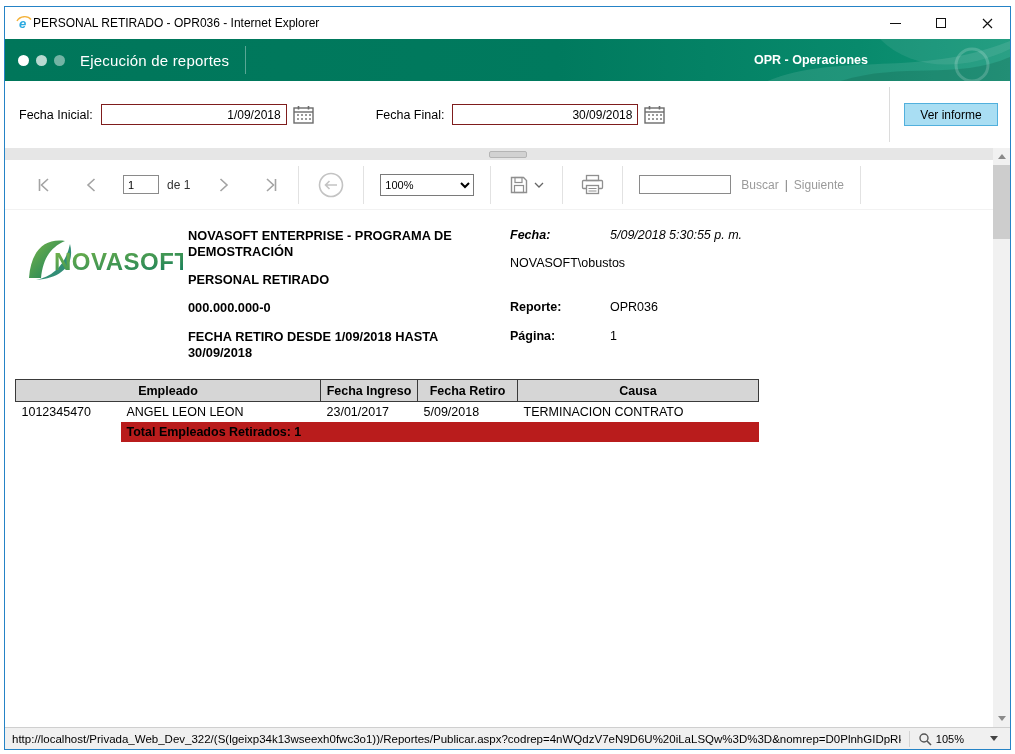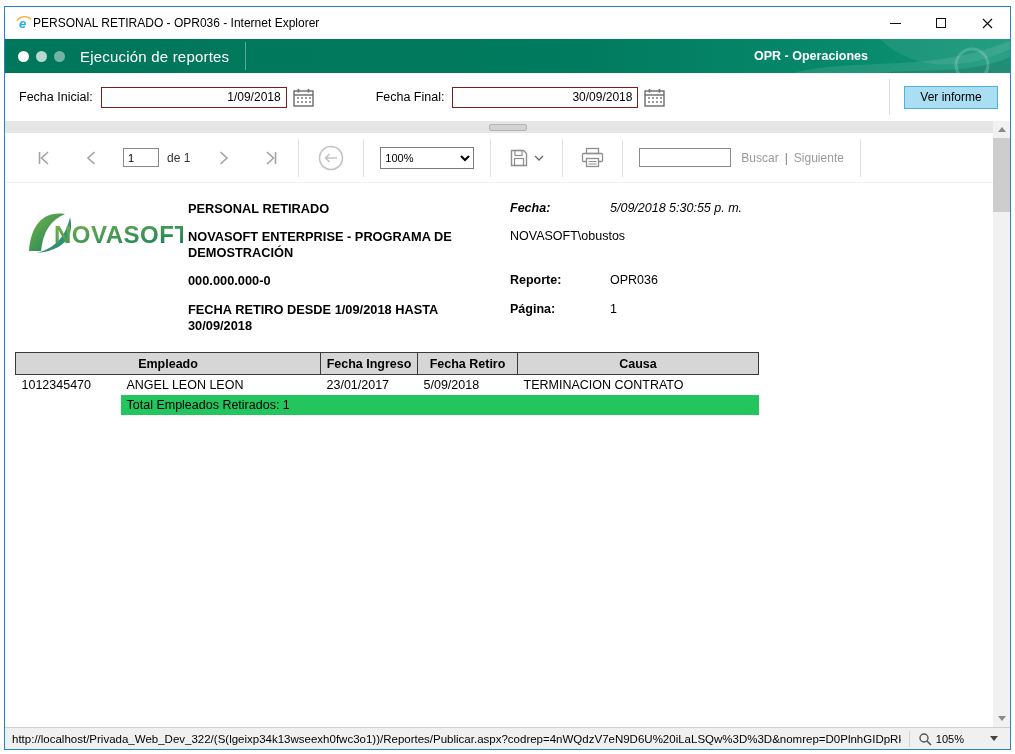--- a/index.html
+++ b/index.html
@@ -17,36 +17,36 @@
   .titlebar { height: 32px; background: #fff; display: flex; align-items: center; padding-left: 10px; flex: 0 0 auto; }
   .ie-icon { width: 18px; height: 18px; display: inline-block; }
   .win-title { font-size: 12px; color: #000; flex: 1; white-space: nowrap; overflow: hidden; }
   .win-controls { display: flex; height: 100%; }
   .win-btn { width: 46px; height: 100%; display: flex; align-items: center; justify-content: center; background: transparent; border: none; cursor: default; }
   .glyph-min { width: 11px; height: 0; border-top: 1px solid #111; display: block; }
   .glyph-max { width: 10px; height: 10px; border: 1px solid #111; display: block; }
 
   
   .banner {
-    height: 34px; flex: 0 0 auto; position: relative; overflow: hidden;
+    height: 42px; flex: 0 0 auto; position: relative; overflow: hidden;
     background: linear-gradient(90deg, #00765a 0%, #007a5e 55%, #088a6c 85%, #129678 100%);
     display: flex; align-items: center; color: #fff;
   }
   .banner-dots { display: flex; gap: 7px; margin-left: 13px; }
   .dot { width: 11px; height: 11px; border-radius: 50%; display: inline-block; }
   .dot1 { background: #ffffff; }
   .dot2 { background: rgba(255,255,255,.72); }
   .dot3 { background: rgba(255,255,255,.45); }
   .banner-title { font-size: 15px; margin-left: 15px; letter-spacing: .2px; }
   .banner-divider { width: 0; border-left: 1px solid rgba(255,255,255,.35); height: 28px; margin-left: 16px; }
   .banner-module { position: absolute; right: 142px; top: 50%; transform: translateY(-50%); font-size: 12.5px; font-weight: bold; white-space: nowrap; }
   .banner-art { position: absolute; right: 0; top: 0; height: 50px; width: 300px; pointer-events: none; }
 
   
-  .filterbar { height: 48px; flex: 0 0 auto; background: #fff; display: flex; align-items: center; padding: 0 12px 0 14px; position: relative; font-size: 12.5px; color: #000; }
+  .filterbar { height: 67px; flex: 0 0 auto; background: #fff; display: flex; align-items: center; padding: 0 12px 0 14px; position: relative; font-size: 12.5px; color: #000; }
   .fld-label { margin-right: 8px; white-space: nowrap; }
   .fld-input { width: 186px; height: 21px; border: 1px solid #7f1d1d; font-size: 12px; padding: 1px 5px; font-family: "Liberation Sans", sans-serif; text-align: right; }
   .cal-btn { background: none; border: none; margin-left: 6px; padding: 0; cursor: pointer; display: flex; align-items: center; }
   .gap-mid { width: 62px; }
   .filter-sep { position: absolute; right: 120px; top: 6px; bottom: 6px; border-left: 1px solid #dcdcdc; }
   .run-btn {
     margin-left: auto; width: 94px; height: 23px; background: #a9def3;
     border: 1px solid #51b0dd; font-size: 12px; color: #000; cursor: pointer;
     font-family: "Liberation Sans", sans-serif;
   }
@@ -82,21 +82,21 @@
   .meta-col { flex: 0 0 auto; }
   .mrow { display: flex; font-size: 12.5px; }
   .mrow-1 { min-height: 28px; font-style: italic; } .mrow-2 { min-height: 44px; } .mrow-3 { min-height: 29px; } .mrow-4 { min-height: 36px; }
   .mlabel { width: 100px; font-weight: bold; }
   .mvalue { white-space: nowrap; }
 
   table.rpt { border-collapse: collapse; table-layout: fixed; width: 743px; margin: 14px 0 0 -10px; font-size: 12.5px; color: #000; }
   table.rpt th { border: 1px solid #3a3a3a; background: #d6d6d6; font-weight: bold; height: 22px; padding: 2px 4px; text-align: center; }
   table.rpt td { padding: 3px 6px; height: 20px; text-align: left; vertical-align: middle; }
   td.num { text-align: right; }
-  td.total-cell { background: #22c55e; text-align: center; font-weight: normal; height: 22px; }
+  td.total-cell { background: #b91c1c; text-align: center; font-weight: bold; height: 22px; }
 
   
   .vscroll { position: absolute; right: 0; top: 0; bottom: 0; width: 17px; background: #f1f1f1; }
   .sb-btn { width: 17px; height: 17px; display: flex; align-items: center; justify-content: center; background: #f1f1f1; border: none; padding: 0; cursor: pointer; }
   .sb-up { position: absolute; top: 0; }
   .sb-down { position: absolute; bottom: 0; }
   .tri-up { width: 0; height: 0; border-left: 4px solid transparent; border-right: 4px solid transparent; border-bottom: 5px solid #8a8a8a; }
   .tri-down { width: 0; height: 0; border-left: 4px solid transparent; border-right: 4px solid transparent; border-top: 5px solid #8a8a8a; }
   .sb-thumb { position: absolute; top: 17px; left: 0; width: 17px; height: 74px; background: #cdcdcd; cursor: pointer; }
 
@@ -289,22 +289,22 @@
                 <stop offset="0" stop-color="#7ab648"></stop>
                 <stop offset="1" stop-color="#0e7a5e"></stop>
               </linearGradient>
             </defs>
             <path d="M4 46 C6 18 20 6 40 9 C26 15 18 26 16 46 Z" fill="url(#ngrad)"></path>
             <path d="M11 48 C30 44 41 31 45 12 C50 32 38 46 11 48 Z" fill="#0e7a5e" opacity="0.85"></path>
             <text x="29" y="38" font-size="24" font-weight="bold" fill="url(#ngrad)" letter-spacing="0.5" font-family="Liberation Sans, sans-serif">NOVASOFT</text>
           </svg>
         </div>
         <div class="info-col">
+          <div class="irow irow-company">NOVASOFT ENTERPRISE - PROGRAMA DE DEMOSTRACIÓN</div>
           <div class="irow irow-title">PERSONAL RETIRADO</div>
-          <div class="irow irow-company">NOVASOFT ENTERPRISE - PROGRAMA DE DEMOSTRACIÓN</div>
           <div class="irow irow-nit">000.000.000-0</div>
           <div class="irow irow-range">FECHA RETIRO DESDE 1/09/2018 HASTA 30/09/2018</div>
         </div>
         <div class="meta-col">
           <div class="mrow mrow-1">
             <span class="mlabel">Fecha:</span>
             <span class="mvalue">5/09/2018 5:30:55 p. m.</span>
           </div>
           <div class="mrow mrow-2">
             <span class="mvalue">NOVASOFT\obustos</span>

